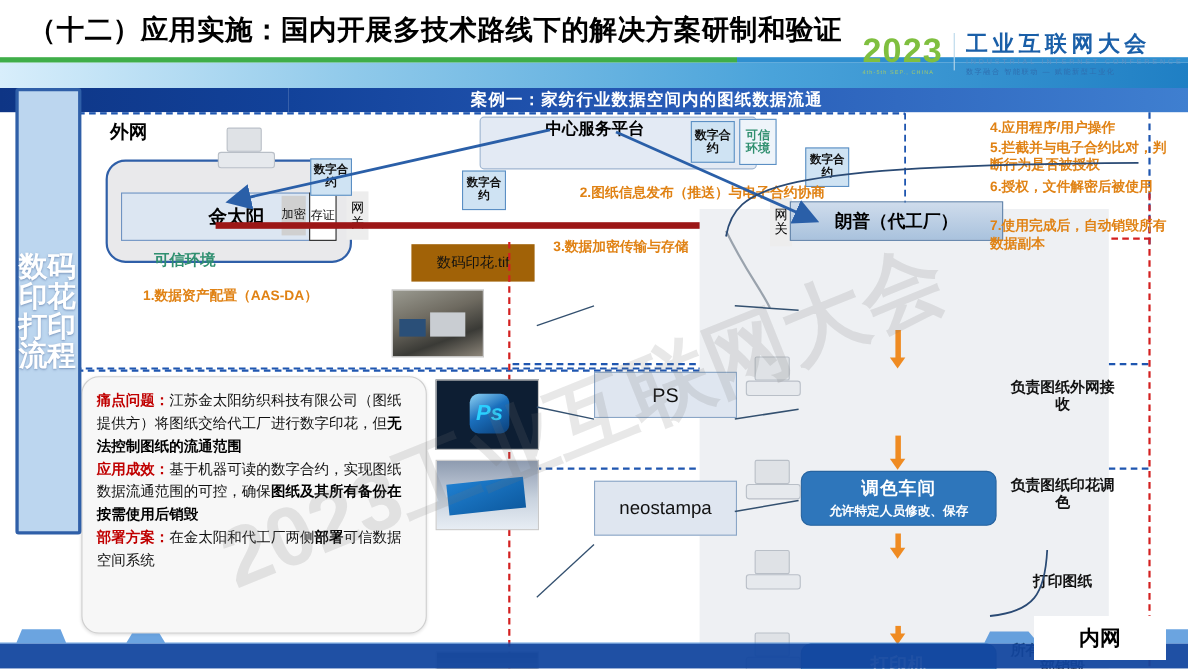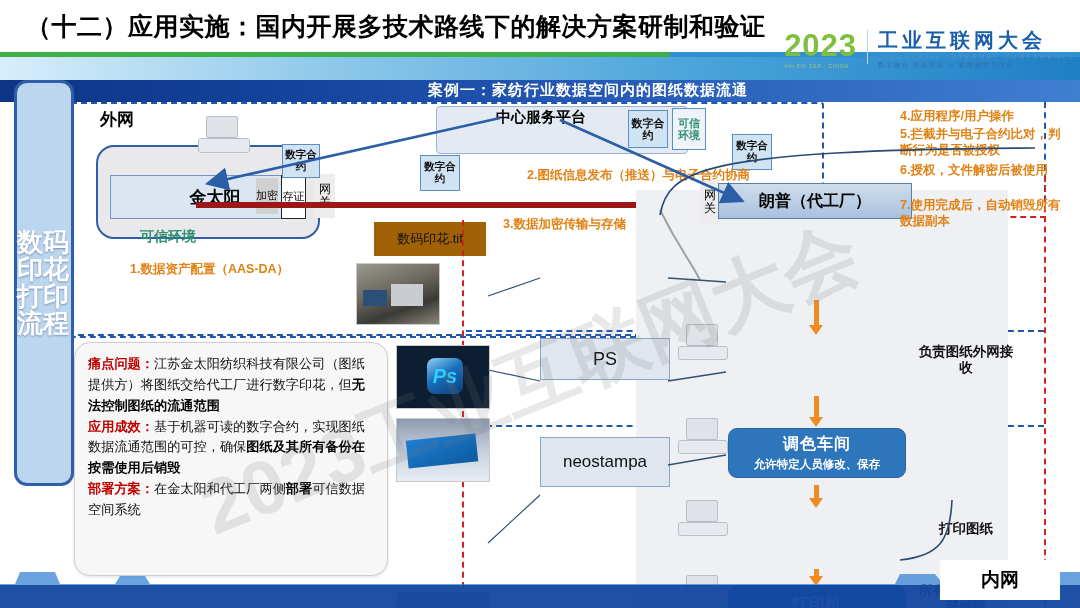--- a/index.html
+++ b/index.html
@@ -27,21 +27,21 @@
   #diagram{left:0;top:80px;width:1080px;height:528px;background:#fff;}
   #case-title-bar{left:262px;top:0px;width:818px;height:22px;
      background:linear-gradient(90deg,#12429a 0%,#2558b4 40%,#3f7fd0 100%);}
   #case-title-bar-left{left:0px;top:0px;width:262px;height:22px;
      background:linear-gradient(90deg,#0e3585 0%,#12429a 100%);}
   #case-title{left:338px;top:1px;width:500px;text-align:center;color:#fff;
      font-size:15px;font-weight:bold;letter-spacing:1px;}
 
   
   #vertical-label{left:14px;top:80px;width:54px;height:400px;
-     background:#bcd6ef;border:3px solid #2f5fa8;border-radius:13px;
+     background:#bcd6ef;border:3px solid #2f5fa8;border-radius:3px;
      display:flex;flex-direction:column;align-items:center;justify-content:center;}
   #vertical-label span{color:#fff;font-size:26px;font-weight:bold;line-height:1.04;
      text-shadow:0 1px 2px rgba(60,90,140,.55);}
 
   
   #outer-net-box{left:68px;top:22px;width:752px;height:232px;
      border:2px dashed #1f56b0;border-radius:3px;background:#fff;}
   #waiwang-label{left:100px;top:28px;font-size:17px;font-weight:bold;color:#000;}
 
   
@@ -273,20 +273,21 @@
 
   <div class="wbox" id="w2">
     <div class="t1">调色车间</div>
     <div class="t2">允许特定人员修改、保存</div>
   </div>
   <div class="wbox" id="w4">
     <div class="t1">打印机</div>
   </div>
 
   <div class="wnote abs" id="n1">负责图纸外网接收</div>
+  <div class="wnote abs" id="n2">负责图纸印花调色</div>
   <div class="wnote abs" id="n3">打印图纸</div>
   <div class="wnote abs" id="n4">所有数据备份全部销毁</div>
 
   <div class="abs callout" id="c-ps">PS</div>
   <div class="abs callout" id="c-neo">neostampa</div>
 
   <div class="photo abs" id="ph1"></div>
   <div class="photo abs" id="ph2">
       <div class="psicon">Ps</div>
     </div>

